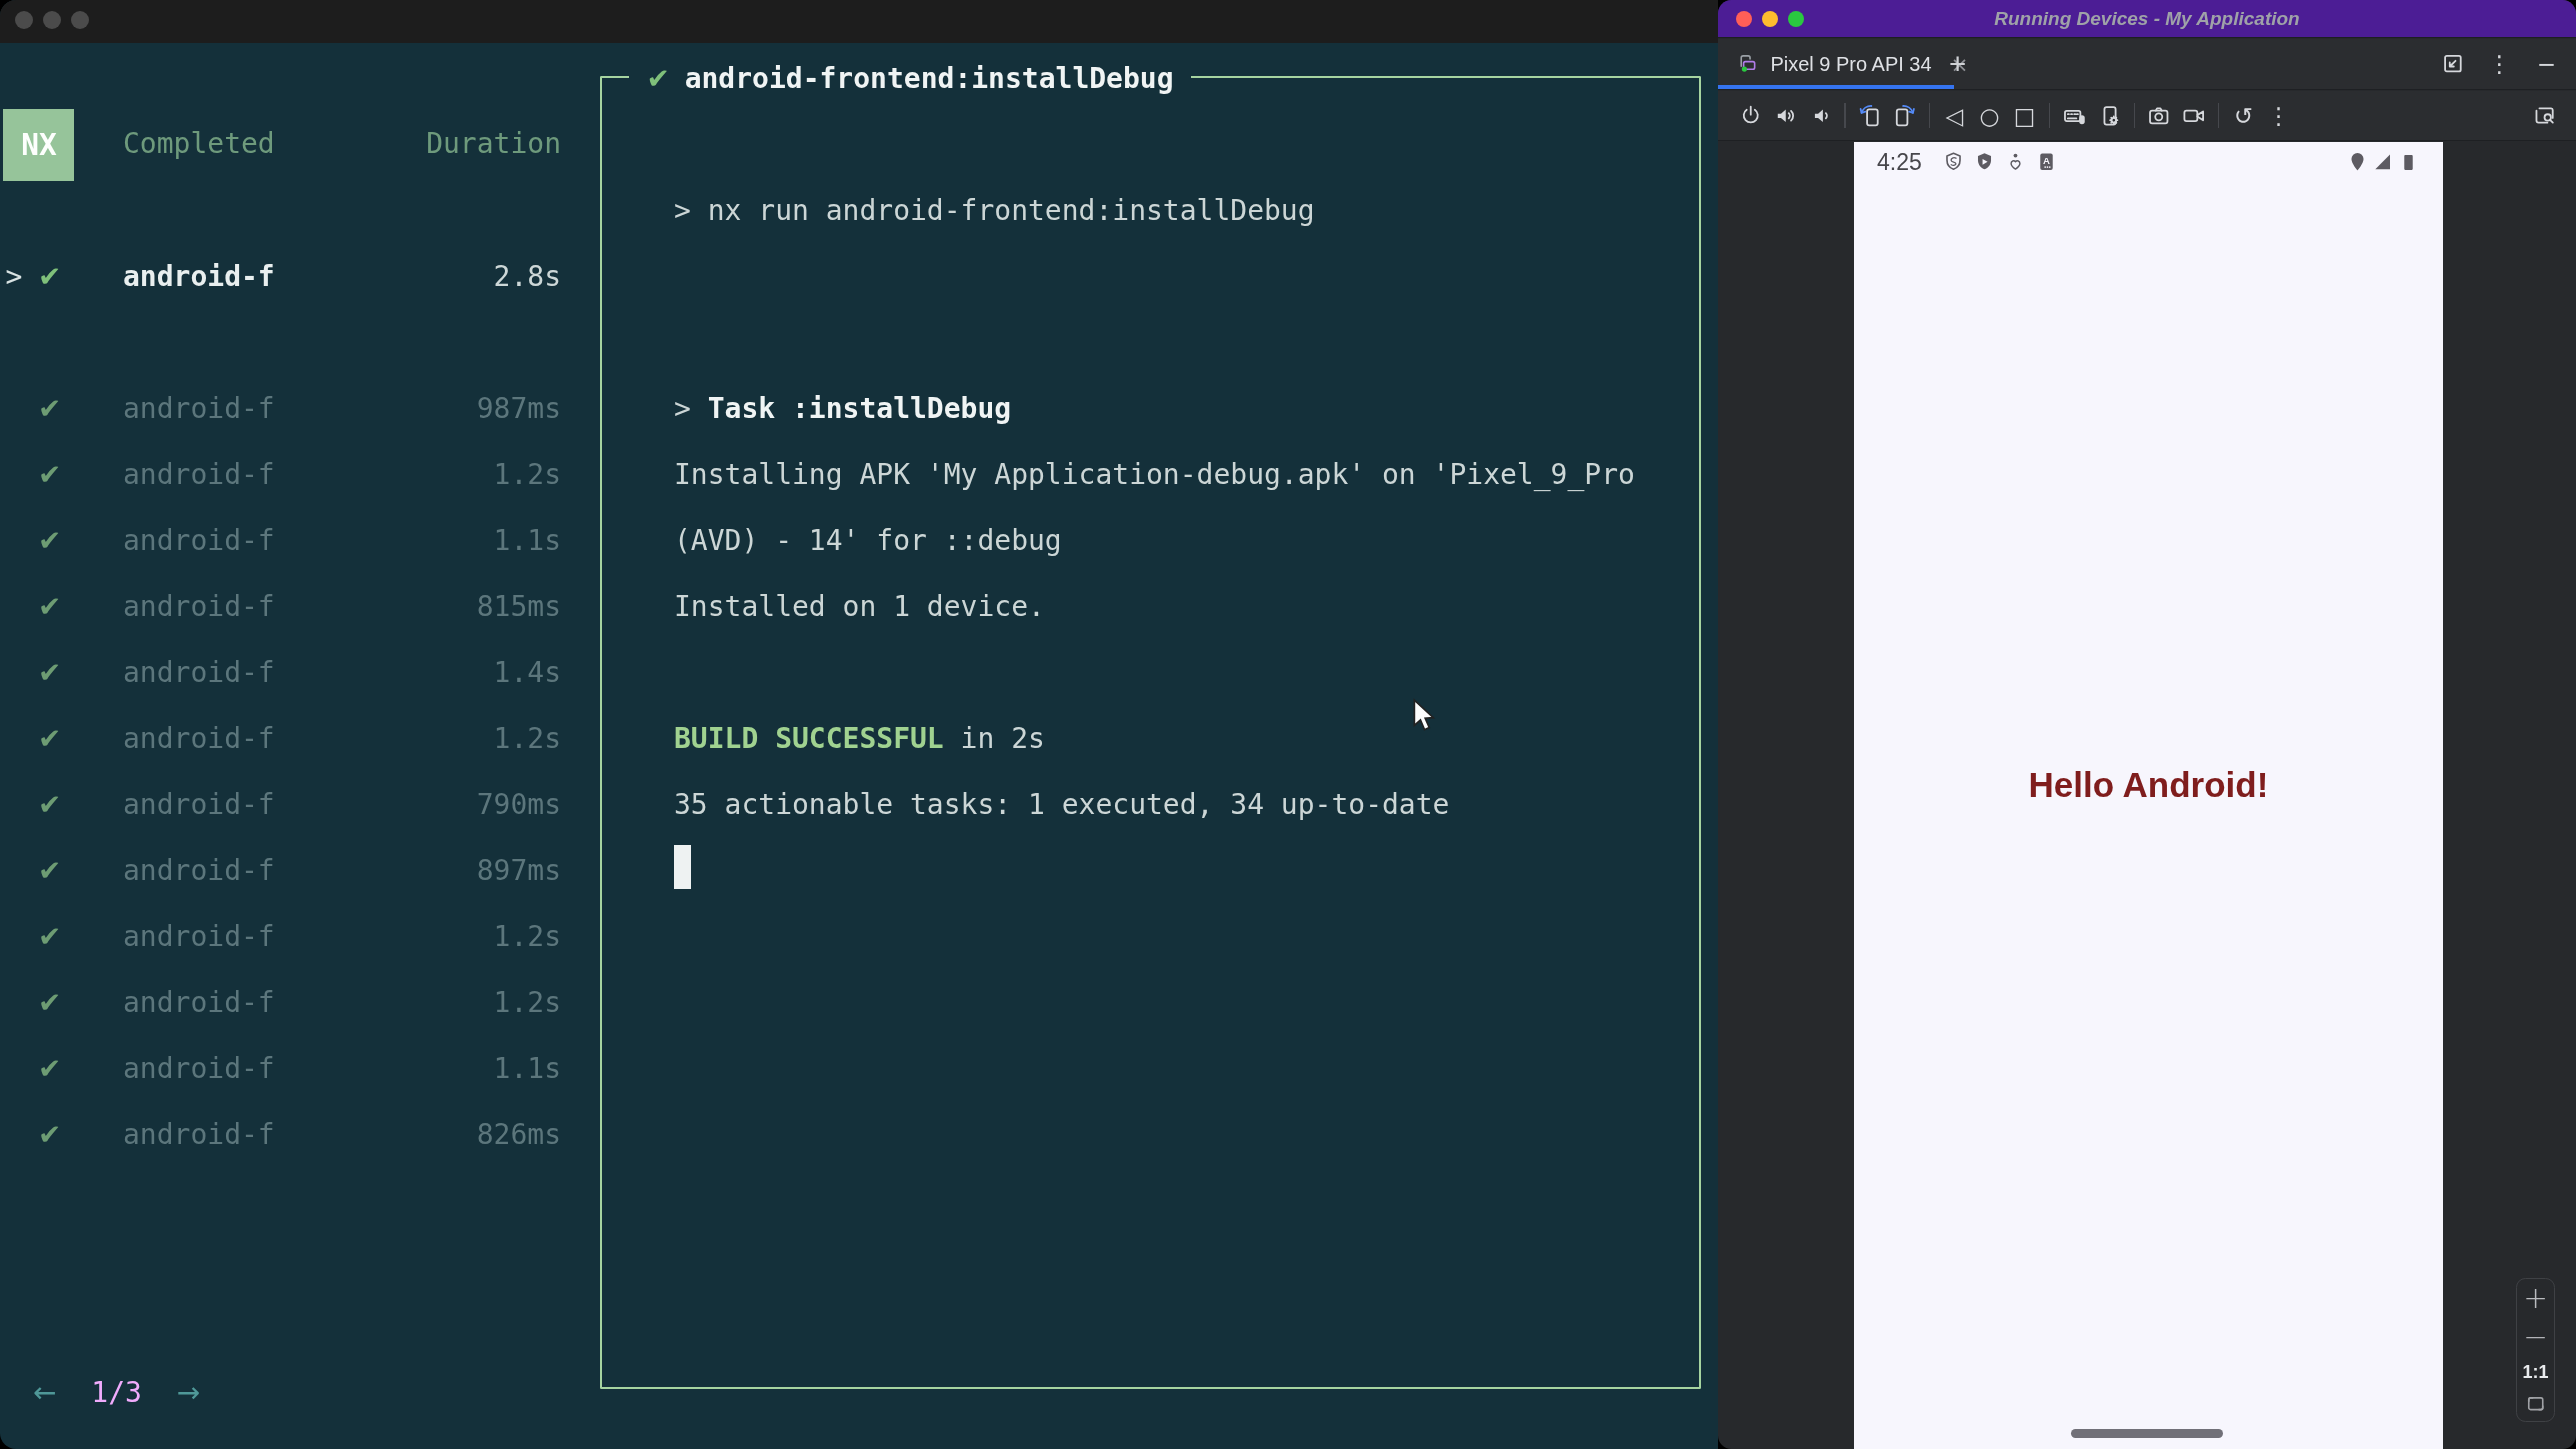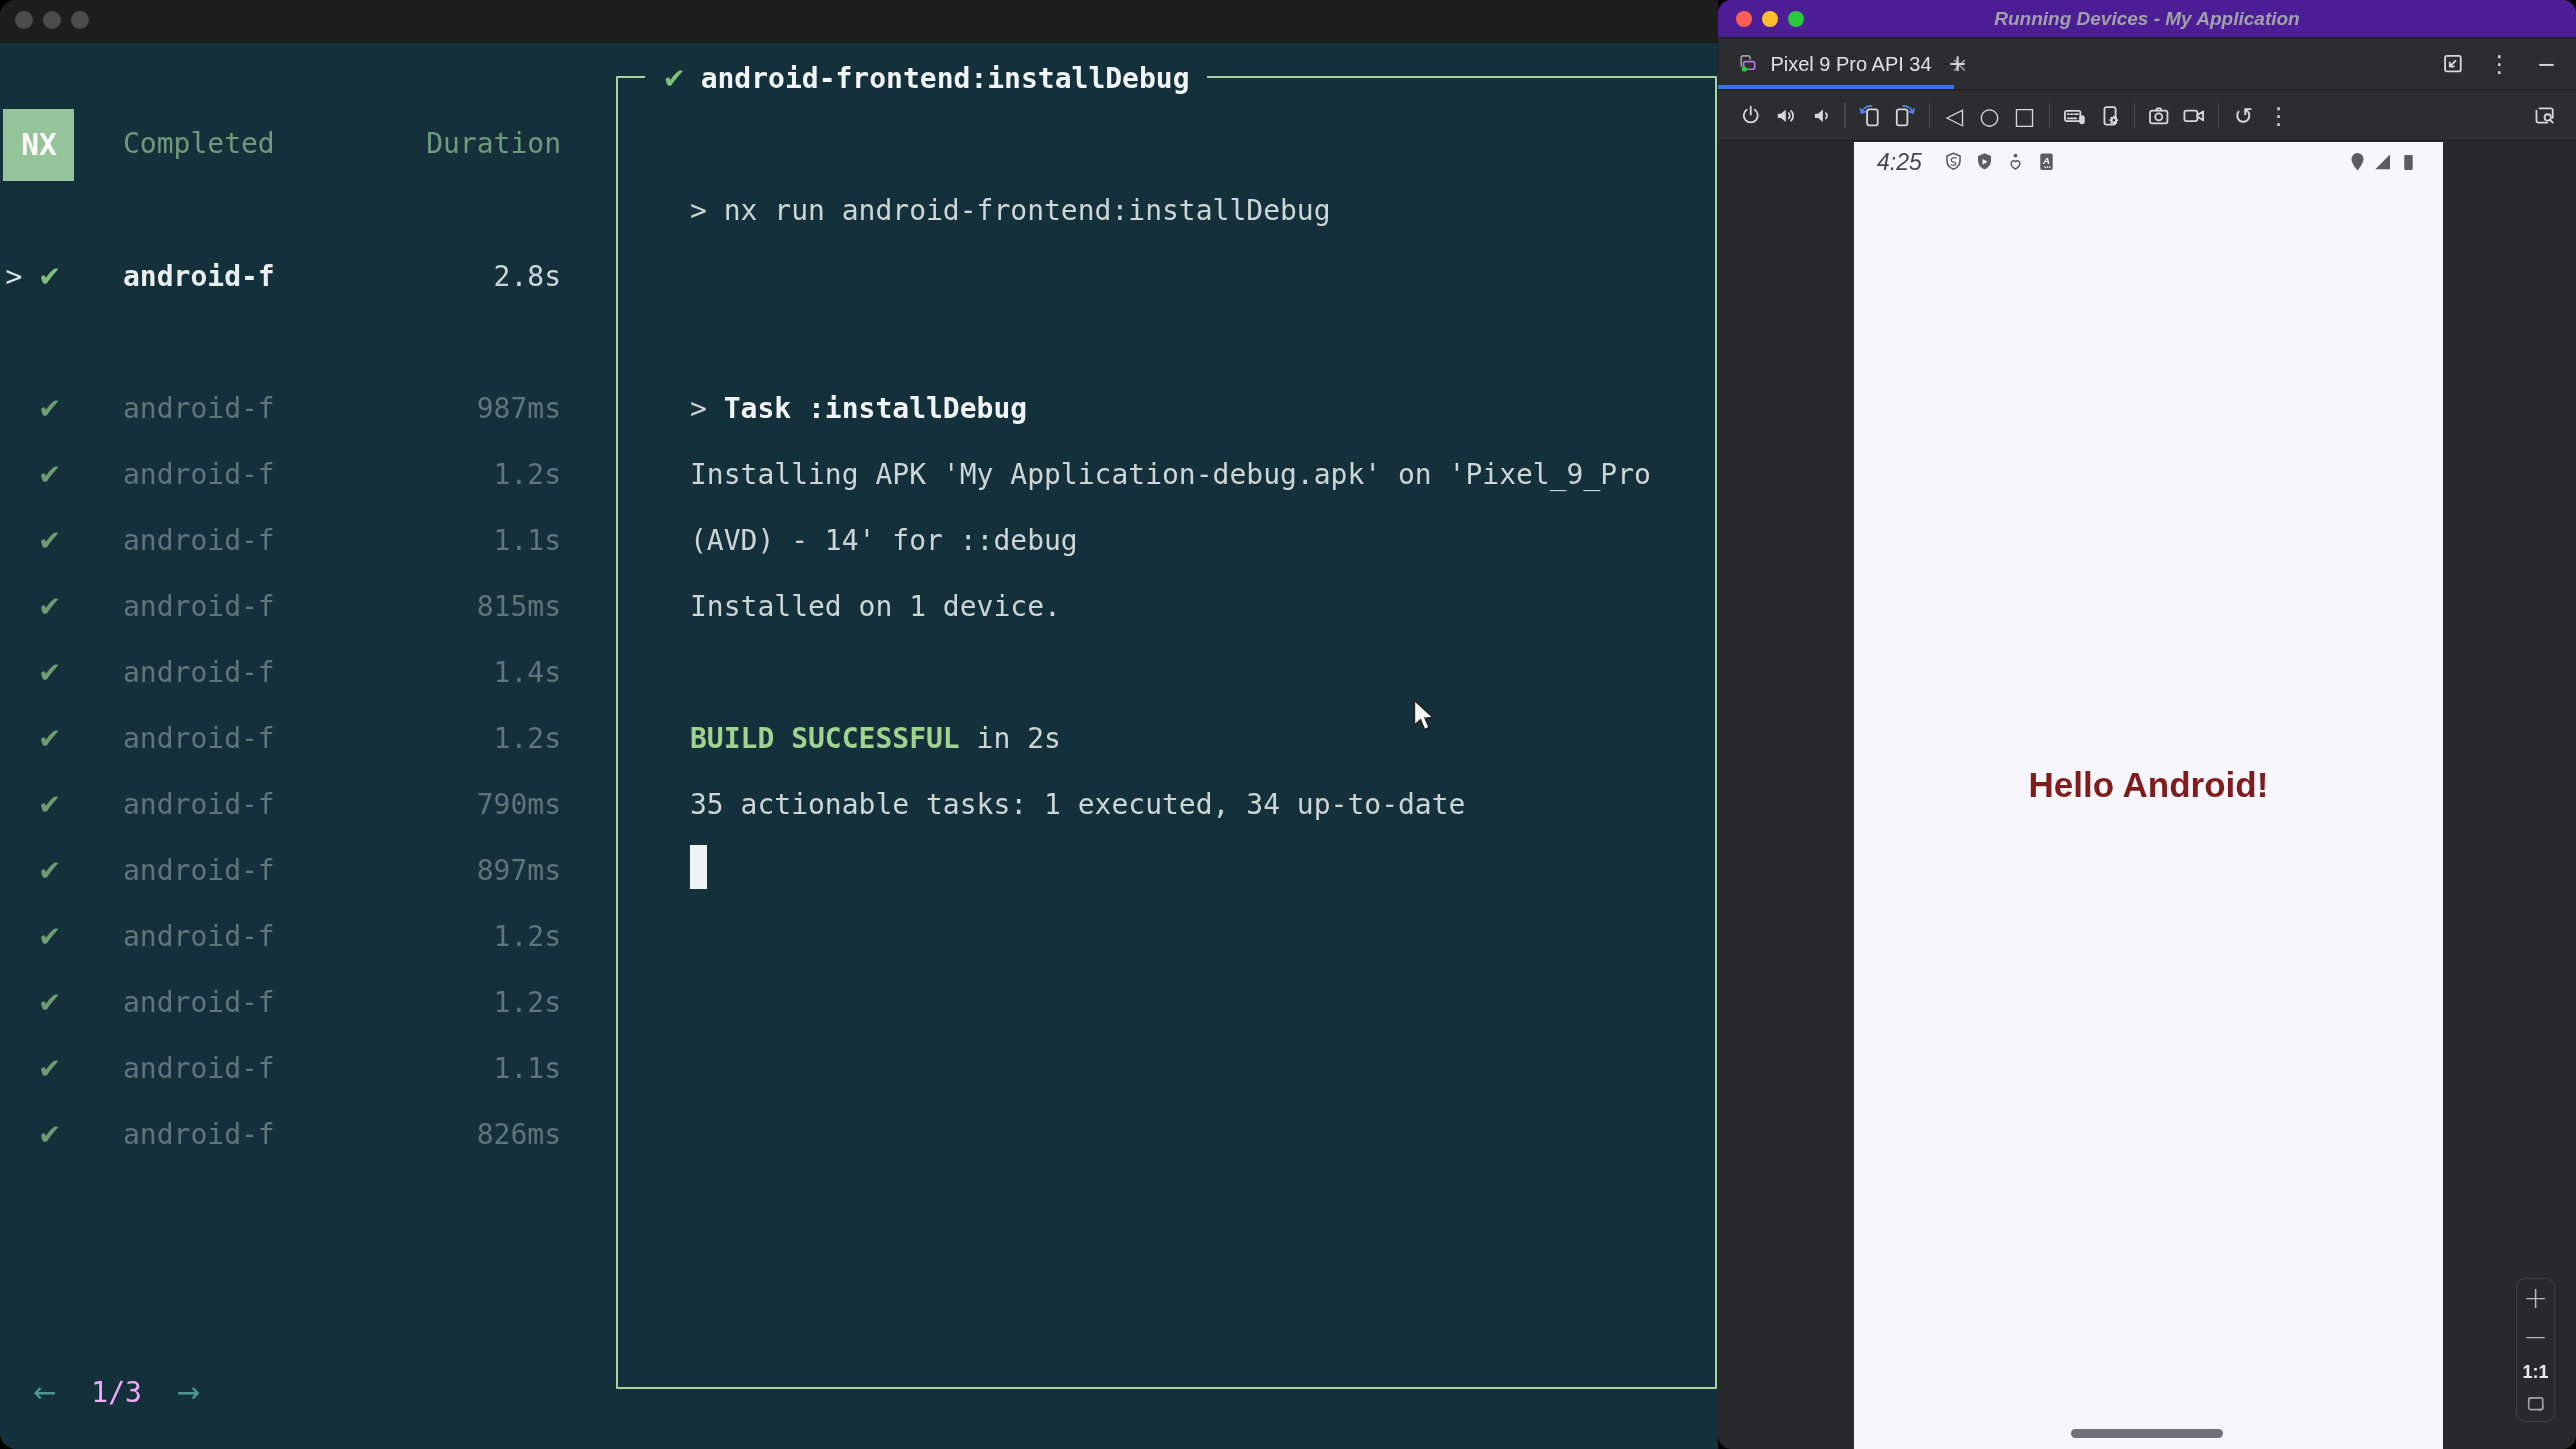--- a/index.html
+++ b/index.html
@@ -38,21 +38,21 @@
   .trow.sel .chk { color:#7fc07a; }
   .trow.sel .tname { color:#e9efef; font-weight:bold; }
   .trow.sel .tdur { color:#cdd7d7; }
 
   #pagination { position:absolute; left:33px; top:1360px; height:66px; font-size:28px; line-height:66px; }
   #pagination .arrow { color:#4f9898; font-family:"DejaVu Sans", sans-serif; cursor:default; }
   #pagination .plabel { color:#f0abfc; margin:0 18px; }
 
   
   #term-box {
-    position:absolute; left:616px; top:76px; width:1101px; height:1313px;
+    position:absolute; left:600px; top:76px; width:1101px; height:1313px;
     border:2.7px solid #a6d4a0; border-radius:1.3px;
   }
   #term-title {
     position:absolute; left:27px; top:-19.5px; height:39px; line-height:39px;
     background:#14303a; padding:0 17.4px; font-size:28px; white-space:nowrap;
   }
   #term-title .chk { color:#7fc07a; font-family:"DejaVu Sans", sans-serif; margin-right:14.8px; }
   #term-title .ttl { color:#f0f4f4; font-weight:bold; }
   #term-lines { position:absolute; left:42px; top:100px; width:1006px; }
   .tline { height:66px; line-height:66px; font-size:28px; white-space:pre;margin-left:30px; }
@@ -83,21 +83,21 @@
   .tb-icon { width:35px; height:38px; display:flex; align-items:center; justify-content:center; color:#d6d8dc; }
   .tb-sep { width:1.3px; height:25.5px; background:#46484d; margin:0 6.7px; }
   .tb-char { font-family:"DejaVu Sans", sans-serif; font-size:23px; color:#d6d8dc; }
   #toolbar-right { position:absolute; right:13.4px; top:91px; height:50px; display:flex; align-items:center; }
 
   
   #phone-screen {
     position:absolute; left:136px; top:142px; width:589px; height:1307px;
     background:#f7f6fd; color:#5d5b62;
   }
-  #statusbar { position:absolute; left:0; top:0; width:100%; height:40px; display:flex; align-items:center; padding:0 23px 0 23px;font-style:italic; }
+  #statusbar { position:absolute; left:0; top:0; width:100%; height:40px; display:flex; align-items:center; padding:0 23px 0 23px; }
   #status-time { font-size:23px; color:#47464b; margin-right:20px; }
   #status-left { display:flex; align-items:center; gap:8px; }
   #status-right { margin-left:auto; display:flex; align-items:center; gap:2.7px; }
   .st-icon { width:23px; height:23px; display:flex; align-items:center; justify-content:center; }
   #hello-text {
     position:absolute; left:0; top:623px; width:100%; text-align:center;
     font-size:35px; font-weight:bold; color:#7f1d1d; letter-spacing:0;
   }
   #nav-pill { position:absolute; left:217px; top:1287px; width:152px; height:9.4px; border-radius:5.4px; background:#717078; }
 

